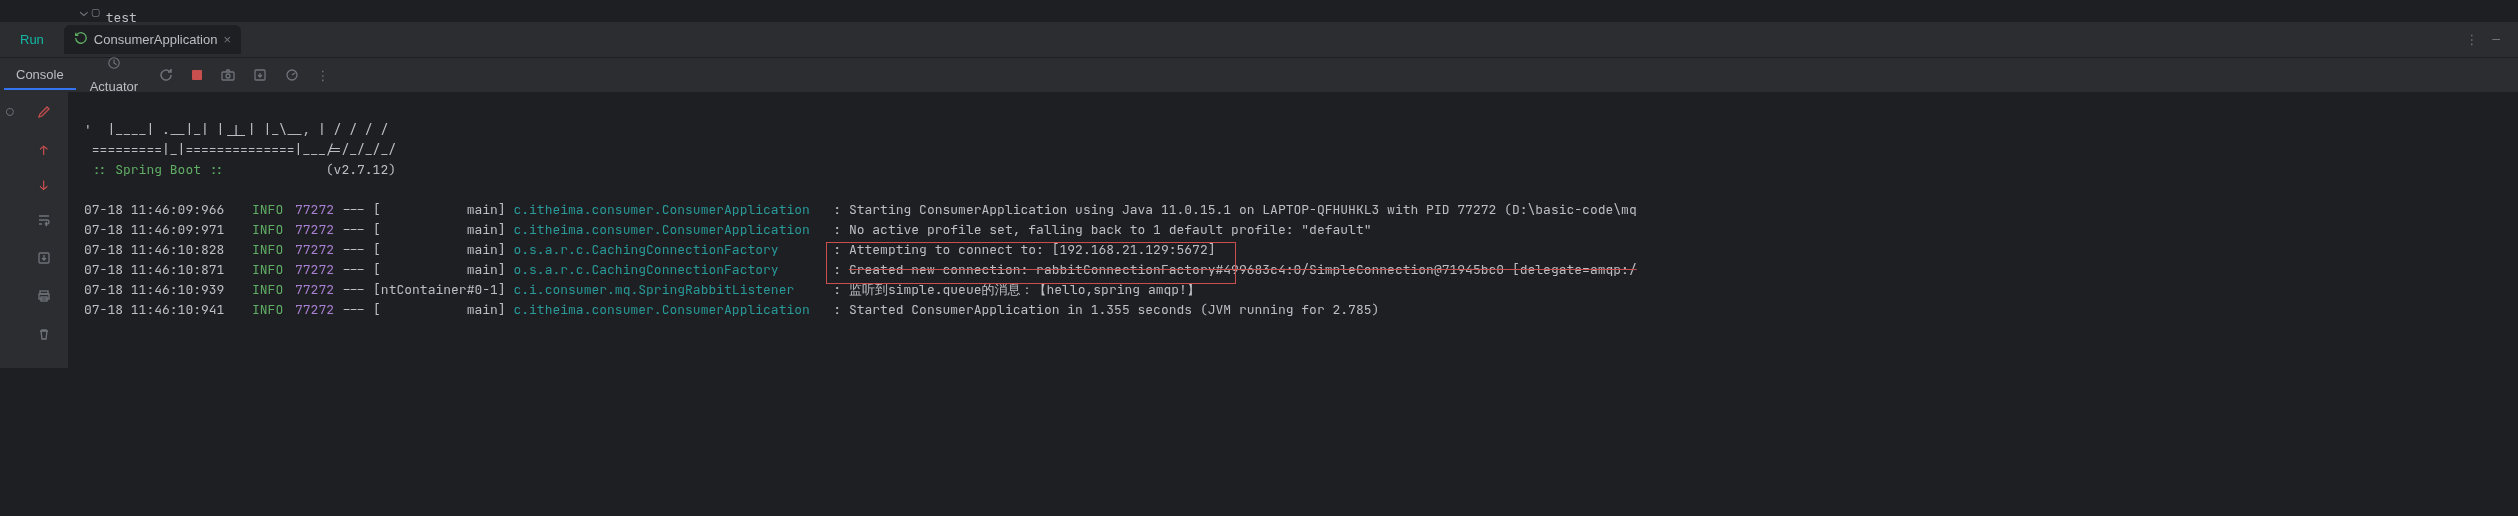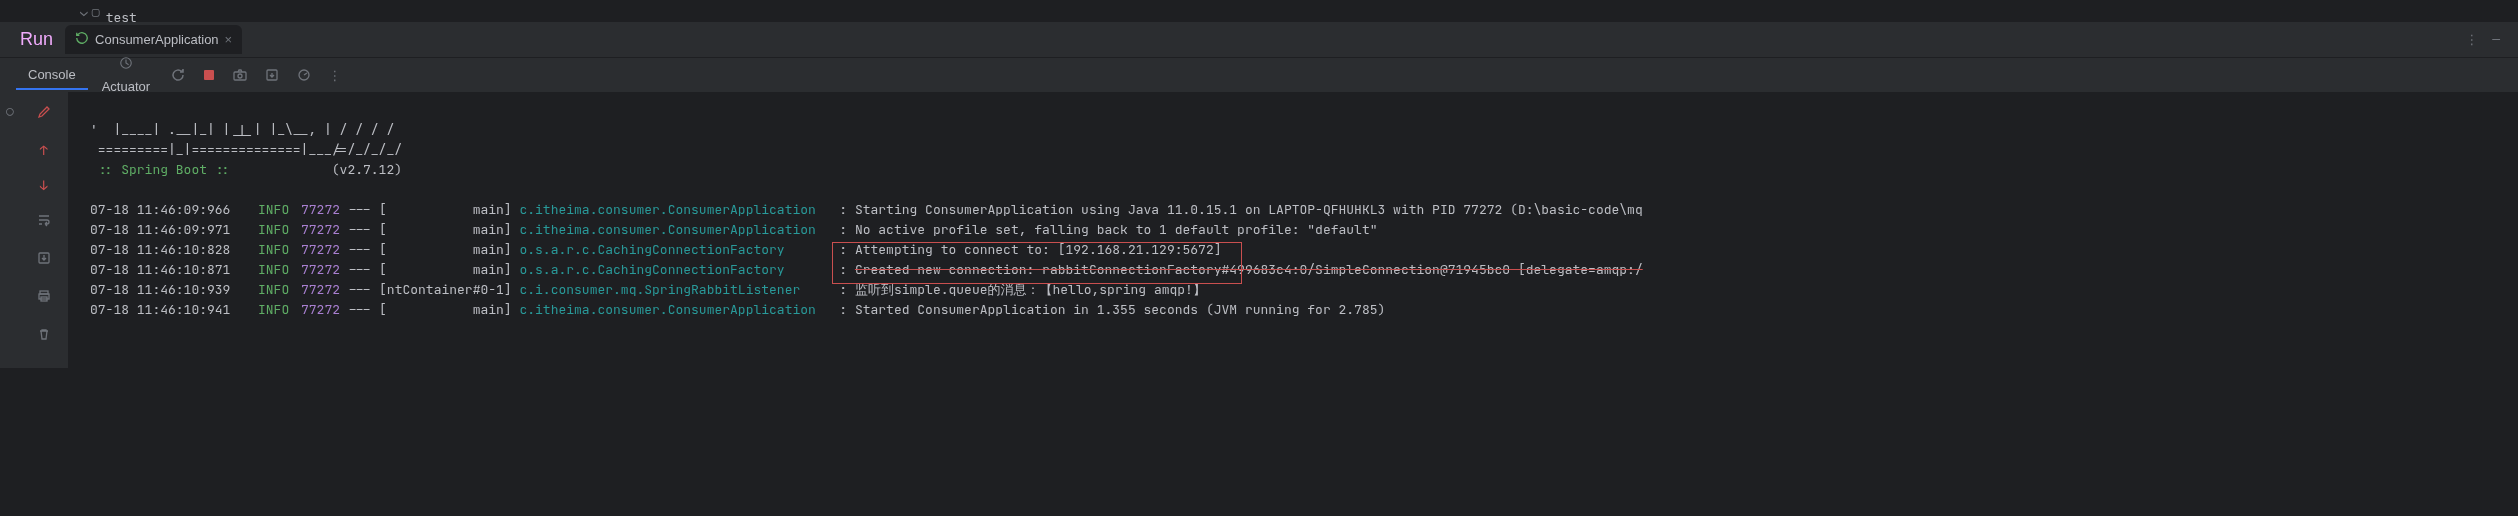--- a/index.html
+++ b/index.html
@@ -23,49 +23,50 @@
     .tree-label { color: #bcbec4; margin-top: 12px; }
     .tabs-bar {
       display: flex;
       align-items: center;
       height: 36px;
       background: #2b2d30;
       border-bottom: 1px solid #1e1f22;
       padding: 0 8px;
     }
     .tool-window-label {
-      color: #f0abfc;
+      color: #14b8a6;
       padding: 0 12px;
       font-family: -apple-system, 'Segoe UI', sans-serif;
-      font-size: 18px;
+      font-size: 13px;
     }
     .run-tab {
       display: flex;
       align-items: center;
       gap: 6px;
       padding: 6px 10px;
       background: #1e1f22;
       border-radius: 6px 6px 0 0;
+      margin-left: 8px;
       font-family: -apple-system, 'Segoe UI', sans-serif;
     }
     .run-tab-icon { color: #5fad65; }
     .tab-close { color: #6f737a; cursor: pointer; }
     .tabs-right {
       margin-left: auto;
       display: flex;
       gap: 14px;
       padding-right: 10px;
       color: #6f737a;
     }
     .console-toolbar {
       display: flex;
       align-items: center;
       height: 34px;
       background: #2b2d30;
-      padding: 0 16px;
+      padding: 0 4px;
       gap: 4px;
       font-family: -apple-system, 'Segoe UI', sans-serif;
       font-size: 13px;
     }
     .console-tab {
       padding: 6px 12px;
       color: #bcbec4;
       border-bottom: 2px solid #3574f0;
     }
     .actuator-link {
@@ -112,21 +113,20 @@
       padding-top: 10px;
       gap: 12px;
     }
     .console-output {
       flex: 1;
       background: #1e1f22;
       padding: 8px 0 8px 16px;
       white-space: pre;
       line-height: 20px;
       position: relative;
-      margin-left: 6px;
     }
     .ascii { color: #bcbec4; }
     .springboot { color: #5fad65; }
     .version { color: #bcbec4; }
     .log-ts { color: #bcbec4; }
     .log-info { color: #5fad65; margin-left: 12px; }
     .log-pid { color: #a87fd0; margin-left: 4px; }
     .log-sep { color: #bcbec4そ; }
     .log-thread { color: #bcbec4; }
     .log-logger { color: #299999; }

